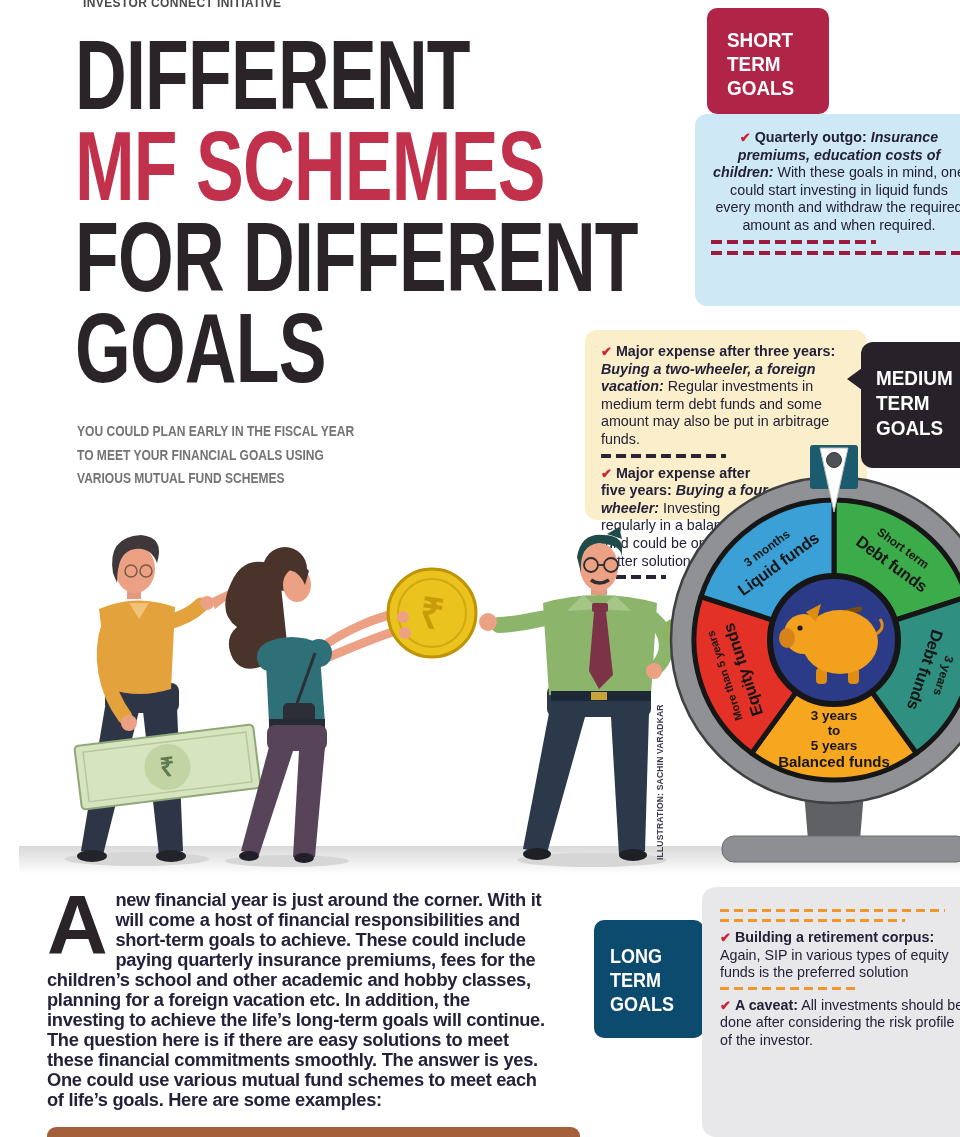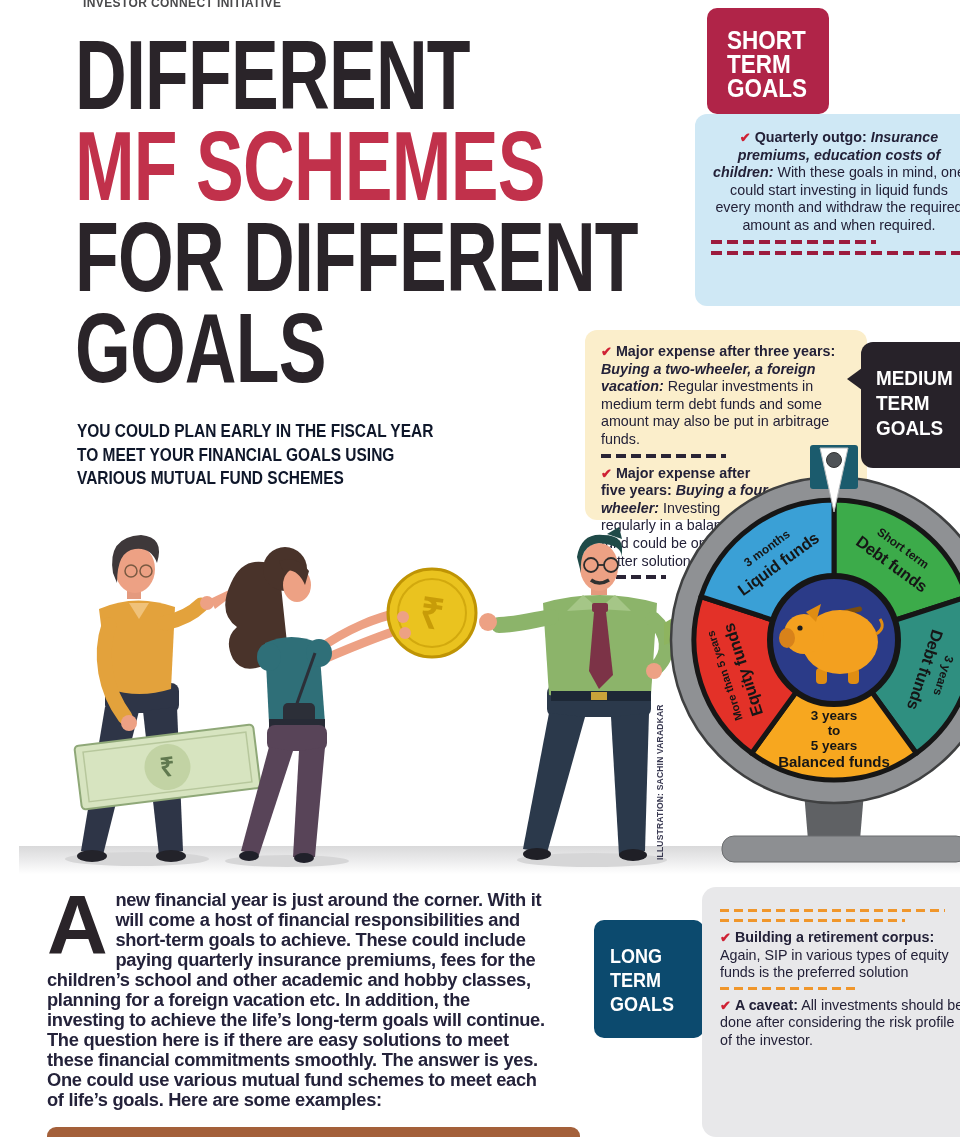--- a/index.html
+++ b/index.html
@@ -10,30 +10,30 @@
   .kicker{position:absolute;left:64px;top:-4px;font-size:12px;font-weight:700;
           letter-spacing:.4px;color:#4a4a4c;}
 
   
   .headline{position:absolute;left:56px;top:30px;margin:0;font-size:98px;line-height:91px;
             font-weight:800;color:#2a2429;letter-spacing:-1px;}
   .headline .hl{display:block;transform:scaleX(.73);transform-origin:0 50%;white-space:nowrap;}
   .headline .red{color:#c1314b;}
 
   
-  .subhead{position:absolute;left:58px;top:420px;font-size:18px;line-height:23.5px;
-           font-weight:800;color:#0f172a;}
+  .subhead{position:absolute;left:58px;top:420px;font-size:14px;line-height:23.5px;
+           font-weight:800;color:#737373;}
   .subhead span{display:block;transform:scaleX(.86);transform-origin:0 50%;white-space:nowrap;}
 
   
   .badge{position:absolute;border-radius:10px;color:#fff;font-weight:800;}
   .badge span{display:block;transform:scaleX(.9);transform-origin:0 50%;white-space:nowrap;}
   .badge .tail{position:absolute;width:0;height:0;}
   .badge-short{left:688px;top:8px;width:122px;height:106px;background:#b02448;
-               font-size:25px;line-height:24px;padding:20px 0 0 20px;box-sizing:border-box;}
+               font-size:21px;line-height:24px;padding:20px 0 0 20px;box-sizing:border-box;}
   .badge-short .tail{bottom:-17px;left:30px;border-left:15px solid transparent;
                      border-right:9px solid transparent;border-top:21px solid #b02448;}
   .badge-medium{left:842px;top:342px;width:114px;height:126px;background:#272229;border-radius:12px;
                 font-size:21px;line-height:25px;padding:23px 0 0 15px;box-sizing:border-box;}
   .badge-medium .tail{left:-14px;top:26px;border-top:11px solid transparent;
                       border-bottom:11px solid transparent;border-right:15px solid #272229;}
   .badge-long{left:575px;top:920px;width:110px;height:118px;background:#0c4a6e;
               font-size:20px;line-height:24px;padding:24px 0 0 16px;box-sizing:border-box;}
   .badge-long .tail{right:-13px;bottom:22px;border-top:9px solid transparent;
                     border-bottom:14px solid transparent;border-left:15px solid #f5821f;}

